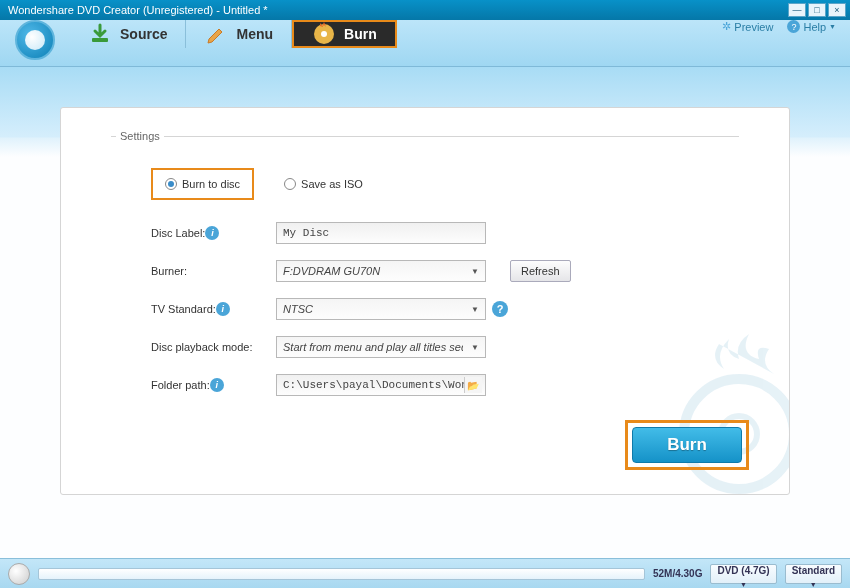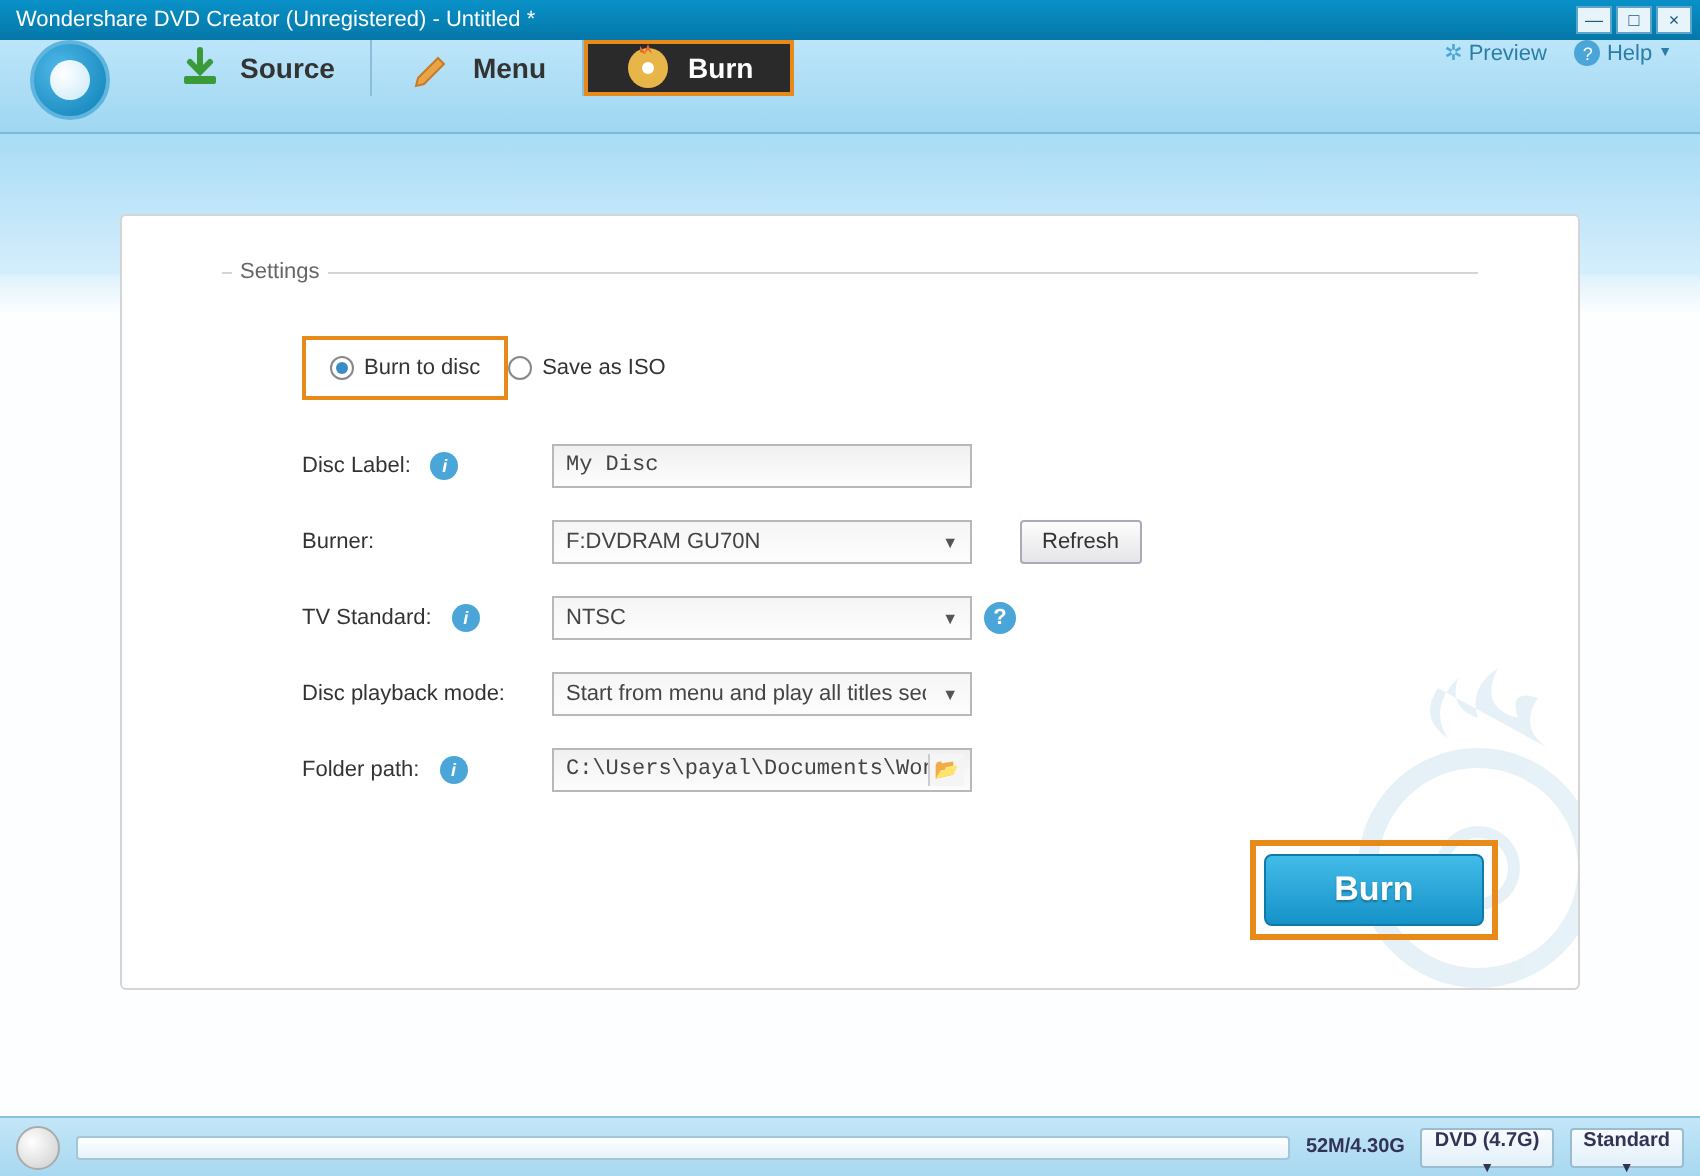--- a/index.html
+++ b/index.html
@@ -27,31 +27,31 @@
 
 .content { flex: 1; background: linear-gradient(to bottom, #a8dcf5 0%, #d5eefc 70px, #e0f2fc 71px, #fdfeff 90px); padding: 40px 60px 20px 60px; position: relative; }
 
 .panel { background: #fff; border: 1px solid #d5d5d5; border-radius: 3px; padding: 30px 64px 40px 40px; height: 388px; position: relative; overflow: hidden; }
 .panel-watermark { position: absolute; right: -30px; bottom: -10px; opacity: 0.15; }
 
 .fieldset-label { position: absolute; top: 22px; left: 55px; font-size: 11px; color: #666; background: #fff; padding: 0 4px; }
 .fieldset-line { position: absolute; top: 28px; left: 50px; right: 50px; height: 1px; background: #d5d5d5; }
 
 .form-area { margin-top: 30px; padding-left: 50px; }
-.radio-row { display: flex; margin-bottom: 22px; align-items: center; }
+.radio-row { display: flex; gap: 30px; margin-bottom: 22px; align-items: center; }
 .radio-opt { display: flex; align-items: center; gap: 5px; font-size: 11px; color: #333; cursor: pointer; }
 .radio-opt.highlighted { border: 2px solid #e88a1a; padding: 8px 12px; }
 .radio-dot { width: 12px; height: 12px; border: 1px solid #888; border-radius: 50%; display: flex; align-items: center; justify-content: center; background: #fff; }
 .radio-dot.on::after { content: ''; width: 6px; height: 6px; border-radius: 50%; background: #3a8cc8; }
 
 .form-row { display: flex; align-items: center; margin-bottom: 16px; }
-.form-label { width: 125px; font-size: 11px; color: #333; display: flex; align-items: center; gap: 10px; }
+.form-label { width: 125px; font-size: 11px; color: #333; display: flex; align-items: center; gap: 0; }
 .info-icon { width: 14px; height: 14px; border-radius: 50%; background: #4aa5d8; color: #fff; font-size: 9px; font-style: italic; font-weight: bold; display: flex; align-items: center; justify-content: center; cursor: pointer; }
 .text-input { width: 210px; height: 22px; border: 1px solid #b8b8b8; background: linear-gradient(to bottom, #f0f0f0, #fdfdfd); padding: 0 6px; font-size: 11px; color: #444; font-family: Liberation Mono, monospace; }
-.select-input { width: 210px; height: 22px; border: 1px solid #b8b8b8; background: linear-gradient(to bottom, #f5f5f5, #fdfdfd); padding: 0 6px; font-size: 11px; color: #444; display: flex; align-items: center; justify-content: space-between; cursor: pointer; }
+.select-input { width: 210px; height: 22px; border: 1px solid #b8b8b8; background: linear-gradient(to bottom, #f5f5f5, #fdfdfd); padding: 0 6px; font-size: 11px; color: #444; display: flex; align-items: center; justify-content: space-between; cursor: pointer; font-style: italic; }
 .select-arrow { font-size: 8px; color: #555; }
 .small-btn { margin-left: 24px; height: 22px; padding: 0 10px; border: 1px solid #aab; background: linear-gradient(to bottom, #fdfdfd, #e5e5e8); font-size: 11px; color: #333; cursor: pointer; border-radius: 2px; }
 .help-icon { margin-left: 6px; width: 16px; height: 16px; border-radius: 50%; background: #4aa5d8; color: #fff; font-size: 11px; font-weight: bold; display: flex; align-items: center; justify-content: center; cursor: pointer; }
 .browse-icon { width: 18px; height: 16px; display: inline-flex; align-items: center; justify-content: center; font-size: 10px; cursor: pointer; margin-left: -22px; background: #f5f5f5; border-left: 1px solid #ccc; }
 
 .burn-btn-wrap { position: absolute; right: 40px; bottom: 24px; border: 3px solid #e88a1a; padding: 4px; }
 .burn-btn { width: 110px; height: 36px; background: linear-gradient(to bottom, #42bce8, #1592c8); border: 1px solid #0e7aaa; border-radius: 4px; color: #fff; font-size: 17px; font-weight: bold; display: flex; align-items: center; justify-content: center; cursor: pointer; text-shadow: 0 1px 1px rgba(0,0,0,.3); }
 
 .statusbar { height: 30px; background: linear-gradient(to bottom, #c3e6f8, #a8d8f0); border-top: 1px solid #8abfda; display: flex; align-items: center; padding: 0 8px; gap: 8px; font-weight: bold; }
 .status-disc { width: 22px; height: 22px; border-radius: 50%; background: radial-gradient(circle at 35% 35%, #fff, #ccc); border: 1px solid #aaa; }

